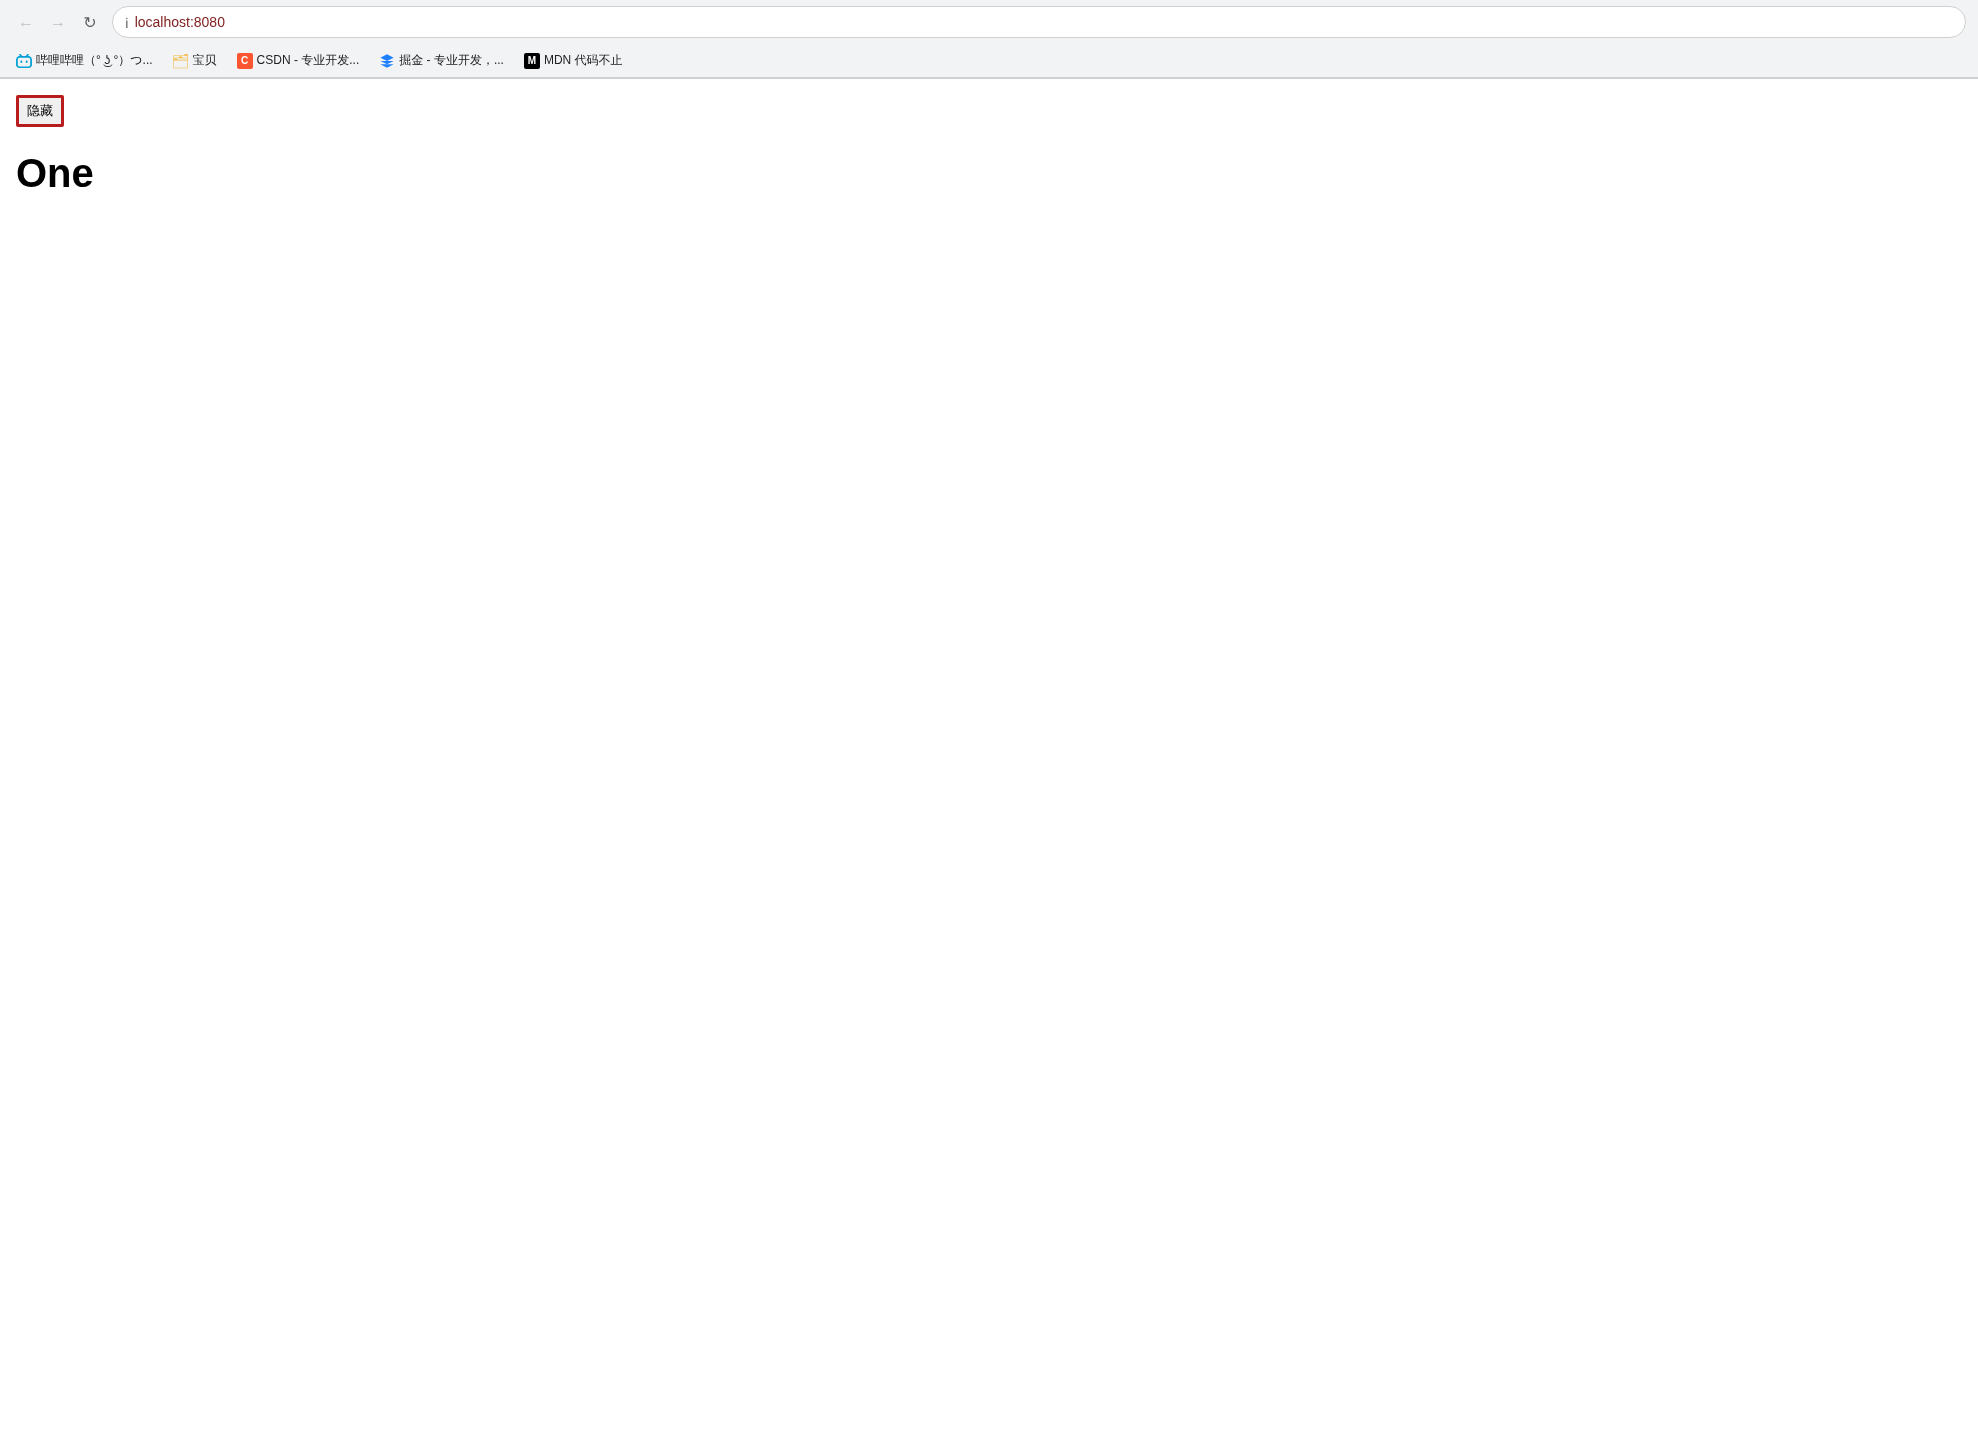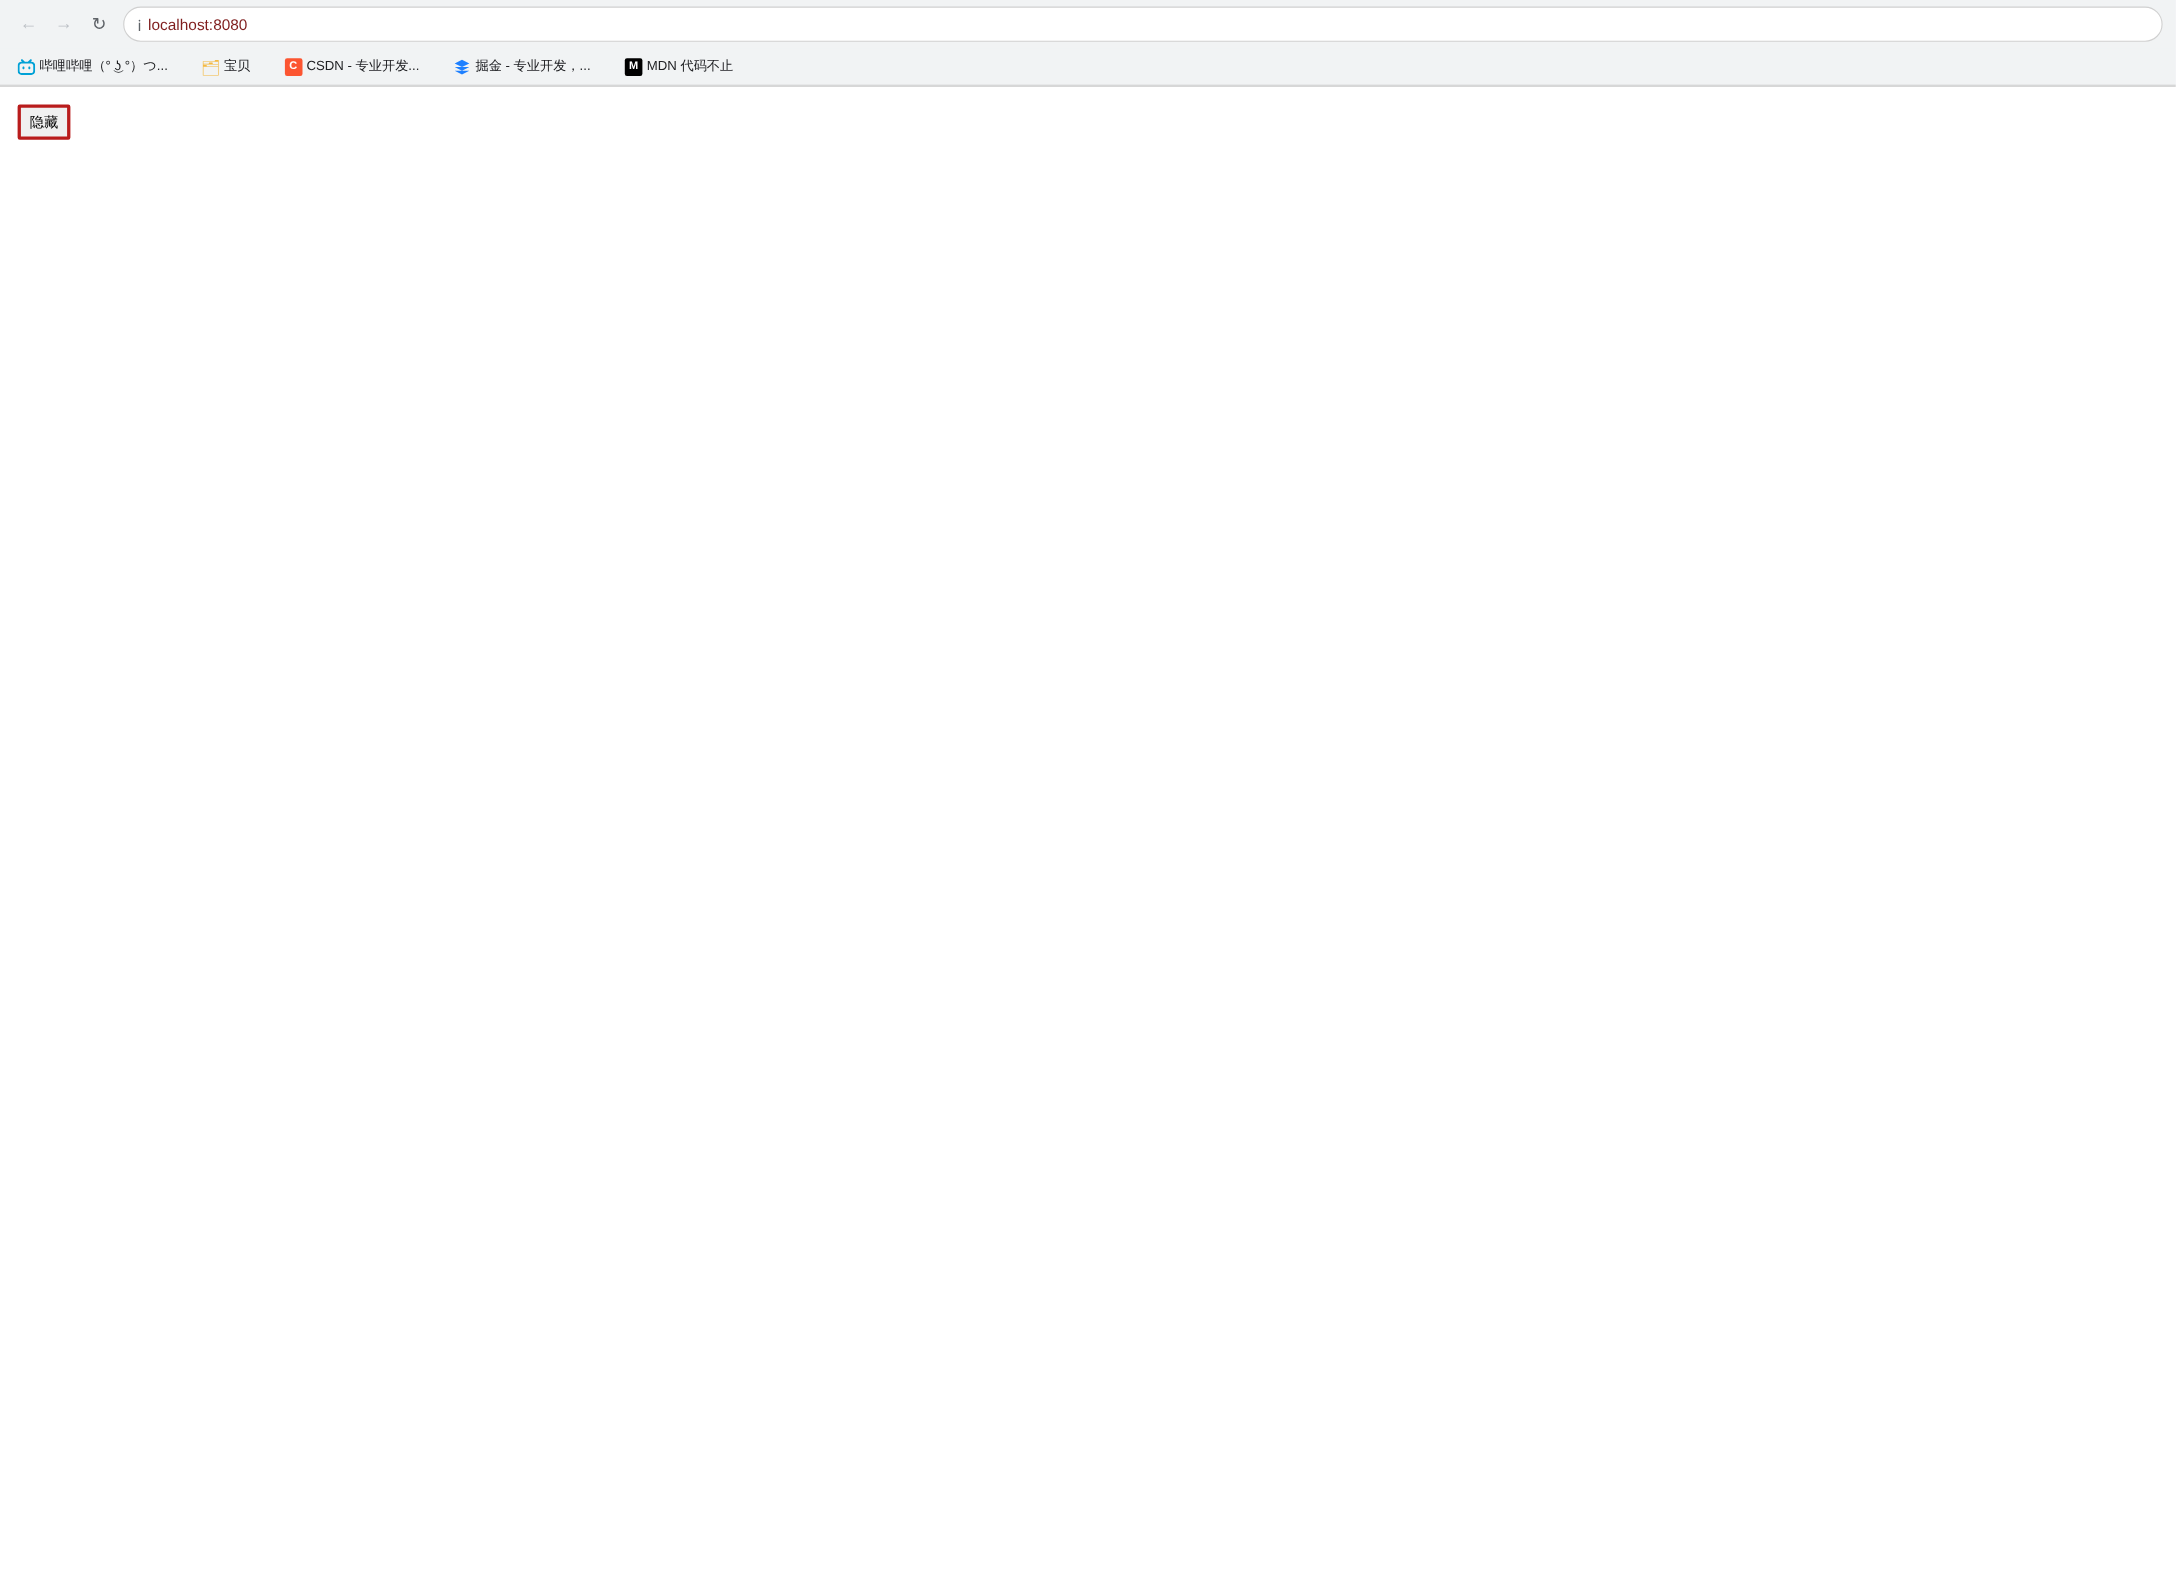--- a/index.html
+++ b/index.html
@@ -74,21 +74,21 @@
     .address-bar-text {
       font-size: 14px;
       color: #7f1d1d;
     }
 
     
     .bookmarks-bar {
       display: flex;
       align-items: flex-end;
       padding: 4px 8px;
-      gap: 15px;
+      gap: 4px;
       background: #f1f3f4;
       border-bottom: 1px solid #d0d0d0;
       height: 34px;
     }
 
     .bookmark-item {
       display: flex;
       align-items: center;
       gap: 4px;
       padding: 4px 8px;
@@ -241,14 +241,15 @@
         <span class="mdn-icon">M</span>
       </span>
       <span>MDN 代码不止</span>
     </div>
   </div>
 </div>
 
 <div class="page-content">
   <button class="hide-button">隐藏</button>
 
+  <h1 class="content-heading-one">One</h1>
 
 </div>
 
 </body></html>

